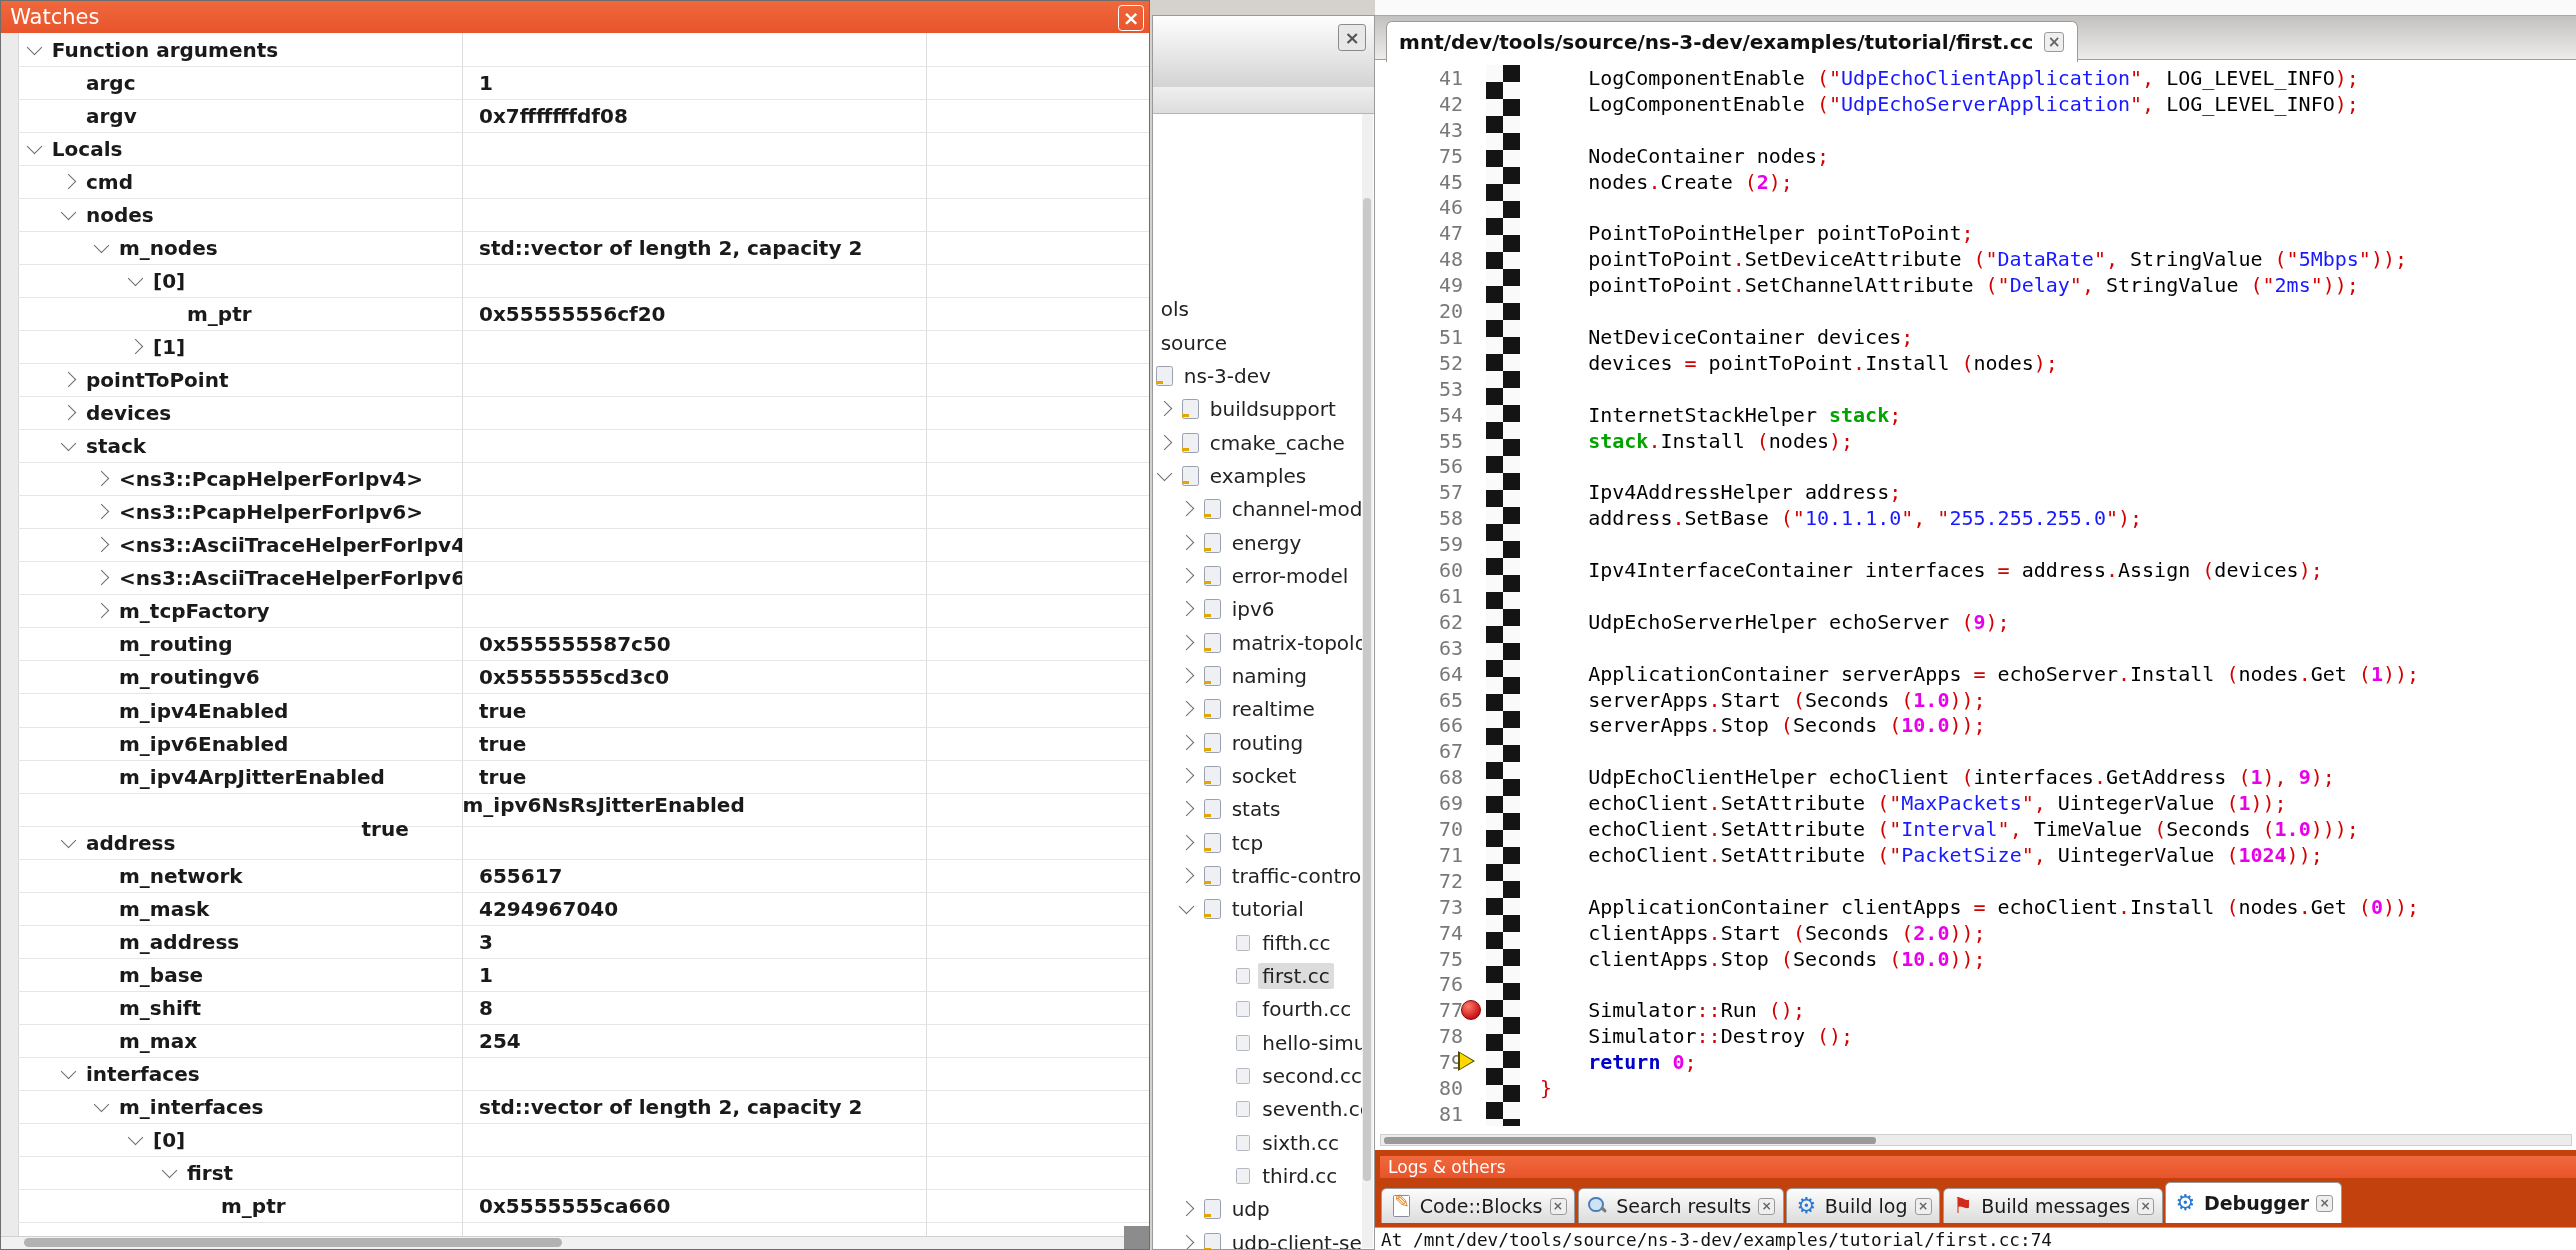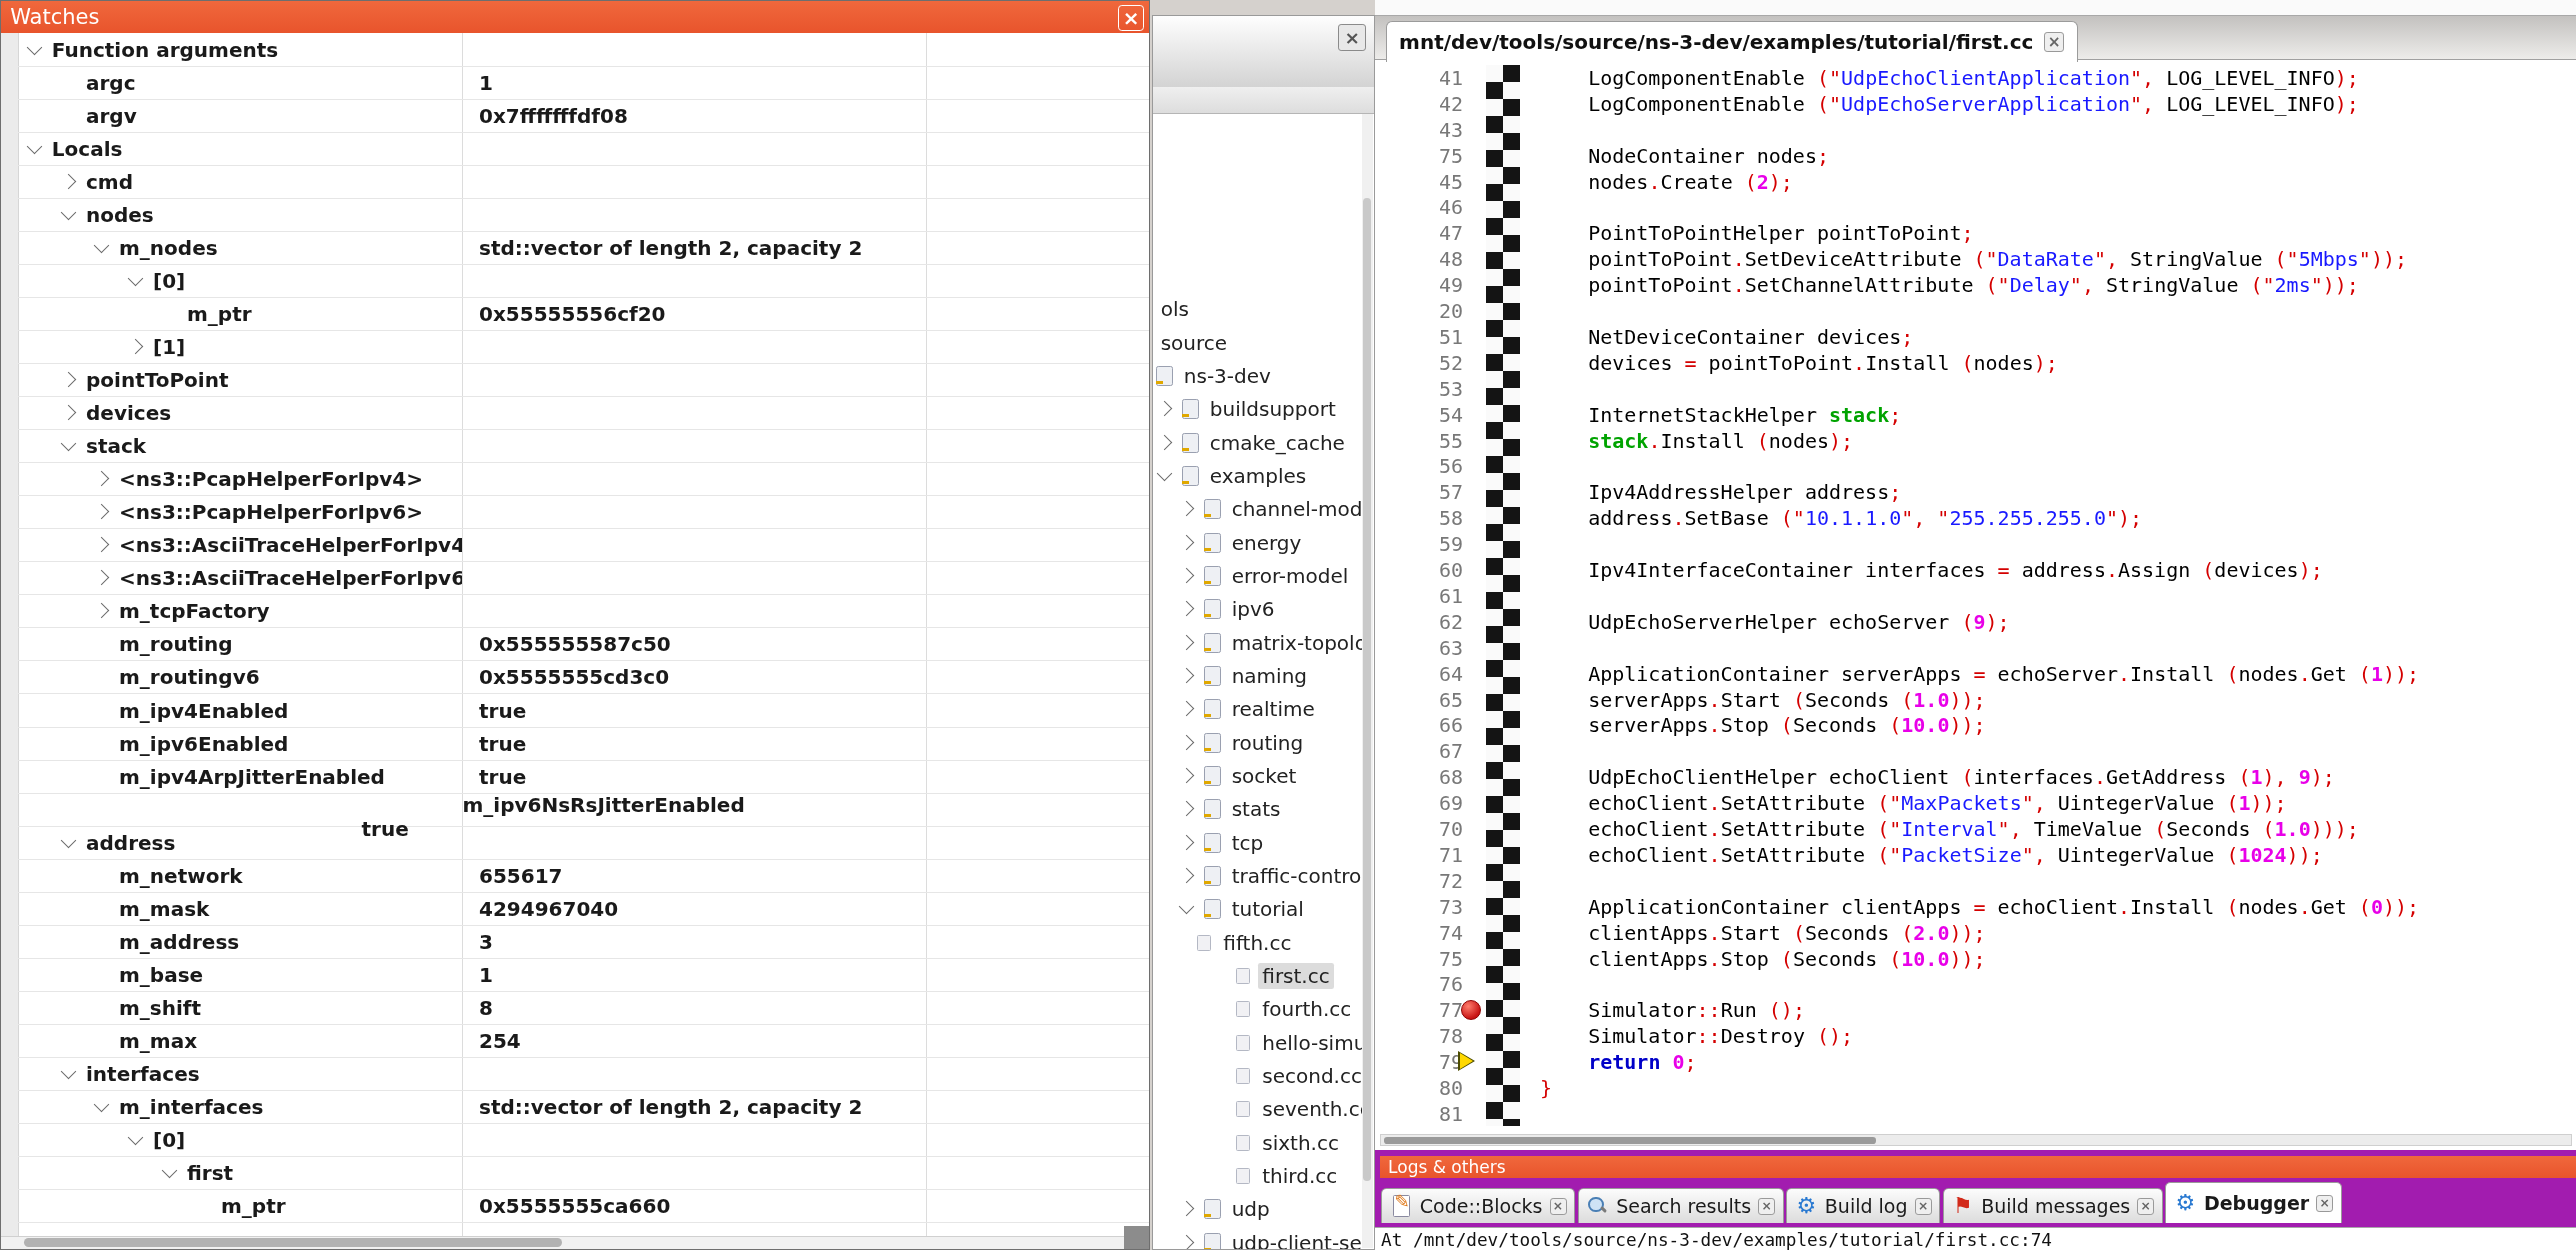--- a/index.html
+++ b/index.html
@@ -61,21 +61,21 @@
   .seg-v{color:var(--c-watchvar);font-weight:bold;}
   .seg-k{color:var(--c-keyword);font-weight:bold;}
   .seg-b{color:var(--c-punct);}
   .bp-dot{position:absolute;left:86px;top:3.1px;width:20px;height:20px;border-radius:50%;background:radial-gradient(circle at 35% 30%,#ff7d6d,var(--c-bp) 70%);border:0.8px solid #8f0000;box-sizing:border-box;}
   .cur-arrow{position:absolute;left:83px;top:2.3px;width:0;height:0;border-top:10.8px solid transparent;border-bottom:10.8px solid transparent;border-left:17px solid #4d4d00;}
   .cur-arrow::after{content:"";position:absolute;left:-15.4px;top:-8.4px;border-top:8.4px solid transparent;border-bottom:8.4px solid transparent;border-left:13px solid var(--c-arrow);}
   .editor-hscroll{position:absolute;left:4.6px;top:1134px;width:1192px;height:11.5px;background:#ececec;border:0.8px solid #cfcfcf;box-sizing:border-box;}
   .editor-hthumb{position:absolute;left:3.1px;top:1.5px;width:492px;height:7px;background:#9a9a9a;border-radius:3.1px;}
 
   
-  .logs{position:absolute;left:1375px;top:1150px;width:1201px;height:101px;background:#a21caf;}
+  .logs{position:absolute;left:1375px;top:1150px;width:1201px;height:101px;background:#c2410c;}
   .logs-titlebar{position:absolute;left:5.4px;top:6.1px;right:0;height:22px;background:linear-gradient(#f0683c,var(--orange));color:#fff;font-size:17px;display:flex;align-items:center;padding-left:7.7px;box-sizing:border-box;}
   .logs-tabs{position:absolute;left:6.1px;top:35px;right:0;height:38px;display:flex;align-items:flex-end;gap:2.3px;}
   .ltab{display:inline-flex;align-items:center;gap:7px;height:35px;padding:0 7.7px;background:linear-gradient(#fcfcfc,#dcdcdc);border:1.5px solid #9a9a9a;border-bottom:none;border-radius:5.4px 5.4px 0 0;font-size:19px;color:#1a1a1a;box-sizing:border-box;}
   .ltab.active{background:#fff;font-weight:bold;height:41px;}
   .ltab .tab-close{width:17px;height:17px;font-size:12.3px;}
   .ltab-icon{display:inline-flex;width:23px;height:23px;align-items:center;justify-content:center;font-size:22px;line-height:1;}
   .icon-gear{color:#2979d1;}
   .icon-flag{color:#d22a1a;}
   .icon-page{position:relative;width:17px;height:21.5px;background:#fff;border:1.5px solid #8a8aa0;border-radius:1.5px;box-sizing:border-box;}
   .icon-page::after{content:"\270E";position:absolute;left:0.8px;top:-3.1px;color:#e07818;font-size:18.4px;}
@@ -521,21 +521,21 @@
             <span class="icon-folder"></span>
             <span class="t-label">traffic-control</span>
           </div>
           <div class="t-row" style="top: 778px; padding-left: 28px;">
             <span class="chev-slot">
               <span class="chev open"></span>
             </span>
             <span class="icon-folder"></span>
             <span class="t-label">tutorial</span>
           </div>
-          <div class="t-row" style="top: 812px; padding-left: 44px;">
+          <div class="t-row" style="top: 812px; padding-left: 83px;">
             <span class="icon-file"></span>
             <span class="t-label">fifth.cc</span>
           </div>
           <div class="t-row" style="top: 845px; padding-left: 83px;">
             <span class="icon-file"></span>
             <span class="t-label sel">first.cc</span>
           </div>
           <div class="t-row" style="top: 878px; padding-left: 83px;">
             <span class="icon-file"></span>
             <span class="t-label">fourth.cc</span>

